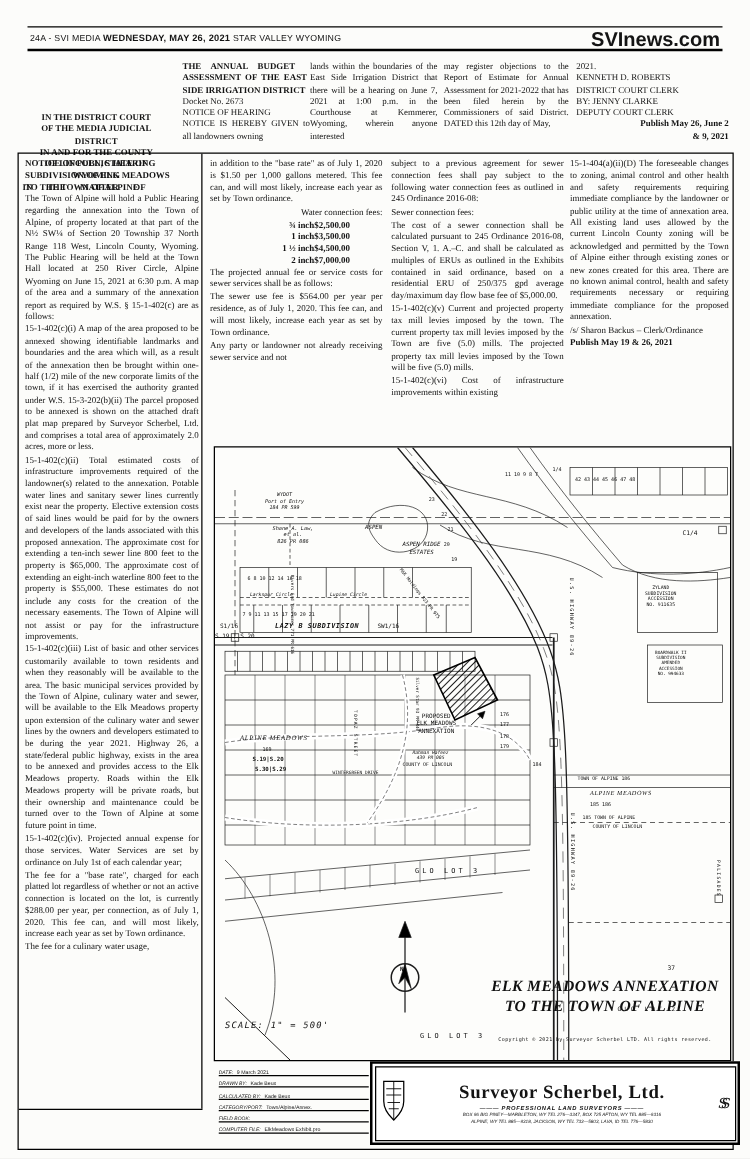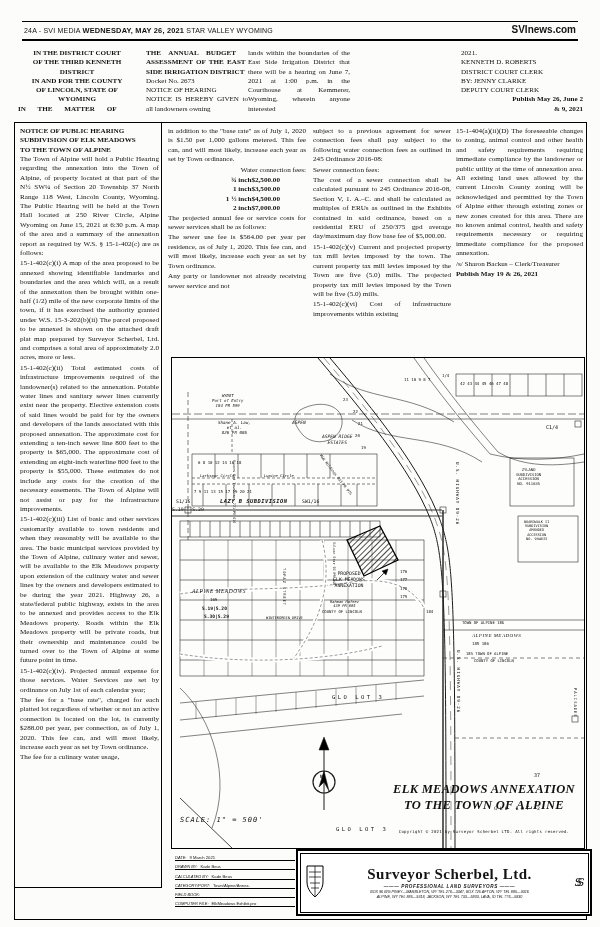--- a/index.html
+++ b/index.html
@@ -2,25 +2,25 @@
 <html><head>
 <meta charset="utf-8">
 <style>
   html,body{margin:0;padding:0;background:#e8e8e4;}
   .page{position:relative;width:600px;height:927px;background:#fcfcfa;font-family:"Liberation Serif",serif;color:#141414;overflow:hidden;margin:0 auto;}
   .abs{position:absolute;}
   
   .hdr-rule-top{left:22px;top:21px;width:556px;height:1px;background:#000;}
   .hdr{left:24px;top:26px;font-family:"Liberation Sans",sans-serif;font-size:7px;letter-spacing:.2px;}
   .hdr b{font-size:7.4px;}
-  .site{right:24px;top:24px;font-family:"Liberation Sans",sans-serif;font-weight:bold;font-size:10px;}
+  .site{right:24px;top:24px;font-family:"Liberation Sans",sans-serif;font-weight:bold;font-size:16px;}
   .hdr-rule{left:22px;top:39px;width:556px;height:2px;background:#000;}
   
   .n1col{top:49px;font-size:7.1px;line-height:1.31;}
-  #n1c1{left:18px;width:118px;font-weight:bold;text-align:center;}
+  #n1c1{left:18px;width:118px;font-weight:bold;text-align:center;margin-top:41px;}
   #n1c2{left:146px;width:102px;}
   #n1c3{left:248px;width:102px;text-align:justify;}
   #n1c4{left:355px;width:100px;text-align:justify;}
   #n1c5{left:461px;width:122px;}
   .caps{font-weight:bold;}
   .pubright{font-weight:bold;text-align:right;}
   .spread{word-spacing:10px;}
   
   .bigbox{left:14px;top:122px;width:571px;height:796px;border:1.5px solid #000;}
   .bb{position:absolute;}
@@ -69,36 +69,37 @@
   <div class="abs hdr">
     <span>24A - SVI MEDIA</span>
     <b>WEDNESDAY, MAY 26, 2021</b>
     <span>STAR VALLEY WYOMING</span>
   </div>
   <div class="abs site">SVInews.com</div>
   <div class="abs hdr-rule"></div>
 
   <div class="abs n1col" id="n1c1">
     <div>IN THE DISTRICT COURT</div>
-    <div>OF THE THIRD KENNETH</div>
+    <div>OF THE MEDIA JUDICIAL</div>
     <div>DISTRICT</div>
     <div>IN AND FOR THE COUNTY</div>
     <div>OF LINCOLN, STATE OF</div>
     <div>WYOMING</div>
     <div class="spread" style="text-align:left">IN THE MATTER OF</div>
   </div>
   <div class="abs n1col" id="n1c2">
     <div class="caps" style="word-spacing:6px">THE ANNUAL BUDGET</div>
     <div class="caps" style="word-spacing:1.5px">ASSESSMENT OF THE EAST</div>
     <div class="caps">SIDE IRRIGATION DISTRICT</div>
     <div>Docket No. 2673</div>
     <div>NOTICE OF HEARING</div>
     <div style="text-align:justify">NOTICE IS HEREBY GIVEN to all landowners owning</div>
   </div>
   <div class="abs n1col" id="n1c3">lands within the boundaries of the East Side Irrigation District that there will be a hearing on June 7, 2021 at 1:00 p.m. in the Courthouse at Kemmerer, Wyoming, wherein anyone interested</div>
+  <div class="abs n1col" id="n1c4">may register objections to the Report of Estimate for Annual Assessment for 2021-2022 that has been filed herein by the Commissioners of said District. DATED this 12th day of May,</div>
   <div class="abs n1col" id="n1c5">
     <div>2021.</div>
     <div>KENNETH D. ROBERTS</div>
     <div>DISTRICT COURT CLERK</div>
     <div>BY: JENNY CLARKE</div>
     <div>DEPUTY COURT CLERK</div>
     <div class="pubright">Publish May 26, June 2</div>
     <div class="pubright">&amp; 9, 2021</div>
   </div>
 
@@ -146,21 +147,21 @@
     <div class="bb ncol" id="bcol3">
       <p>subject to a previous agreement for sewer connection fees shall pay subject to the following water connection fees as outlined in 245 Ordinance 2016-08:</p>
       <p style="text-align:left">Sewer connection fees:</p>
       <p>The cost of a sewer connection shall be calculated pursuant to 245 Ordinance 2016-08, Section V, 1. A.–C. and shall be calculated as multiples of ERUs as outlined in the Exhibits contained in said ordinance, based on a residential ERU of 250/375 gpd average day/maximum day flow base fee of $5,000.00.</p>
       <p>15-1-402(c)(v) Current and projected property tax mill levies imposed by the town. The current property tax mill levies imposed by the Town are five (5.0) mills. The projected property tax mill levies imposed by the Town will be five (5.0) mills.</p>
       <p>15-1-402(c)(vi) Cost of infrastructure improvements within existing</p>
     </div>
 
     <div class="bb ncol" id="bcol4">
       <p>15-1-404(a)(ii)(D) The foreseeable changes to zoning, animal control and other health and safety requirements requiring immediate compliance by the landowner or public utility at the time of annexation area. All existing land uses allowed by the current Lincoln County zoning will be acknowledged and permitted by the Town of Alpine either through existing zones or new zones created for this area. There are no known animal control, health and safety requirements necessary or requiring immediate compliance for the proposed annexation.</p>
-      <p class="sig">/s/ Sharon Backus – Clerk/Treasurer</p>
+      <p class="sig">/s/ Sharon Backus – Clerk/Ordinance</p>
       <p class="pub2">Publish May 19 &amp; 26, 2021</p>
     </div>
 
     <div class="bb map-frame">
       <svg class="plat" width="412" height="490" viewBox="0 0 412 490" fill="none" stroke="#1c1c1c" stroke-width="0.55">
         <defs>
           <pattern id="hatch" width="4" height="4" patternUnits="userSpaceOnUse" patternTransform="rotate(45)">
             <line x1="0" y1="0" x2="0" y2="4" stroke="#000" stroke-width="1.4"></line>
           </pattern>
         </defs>

